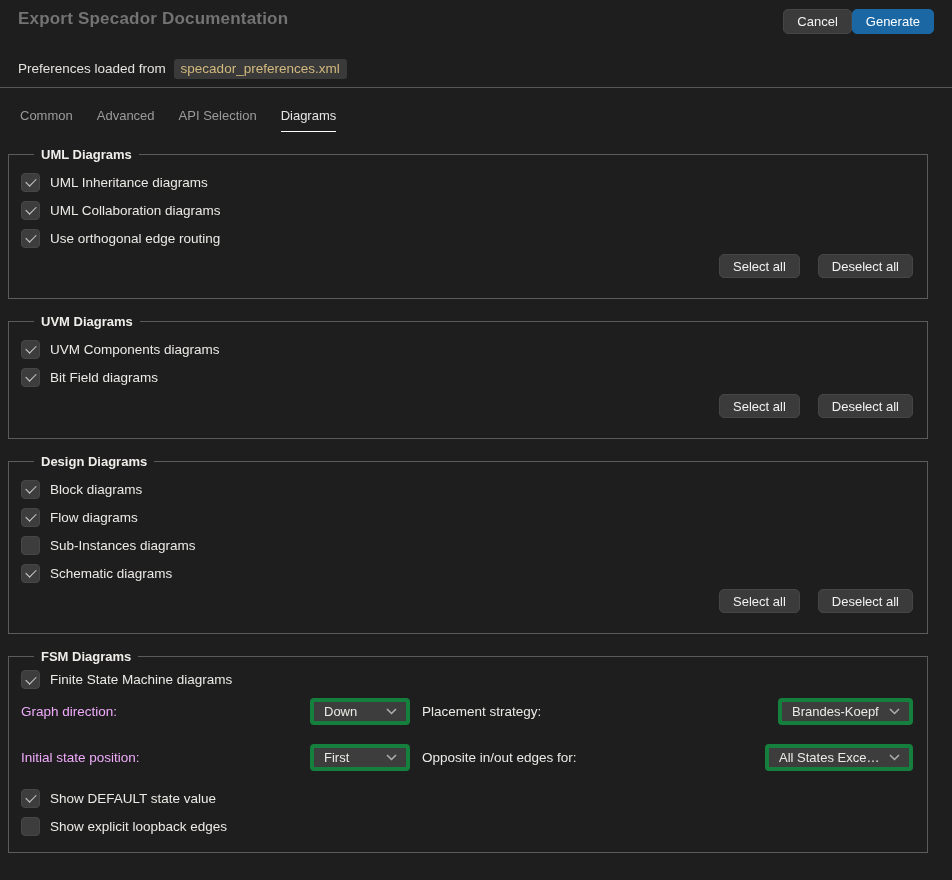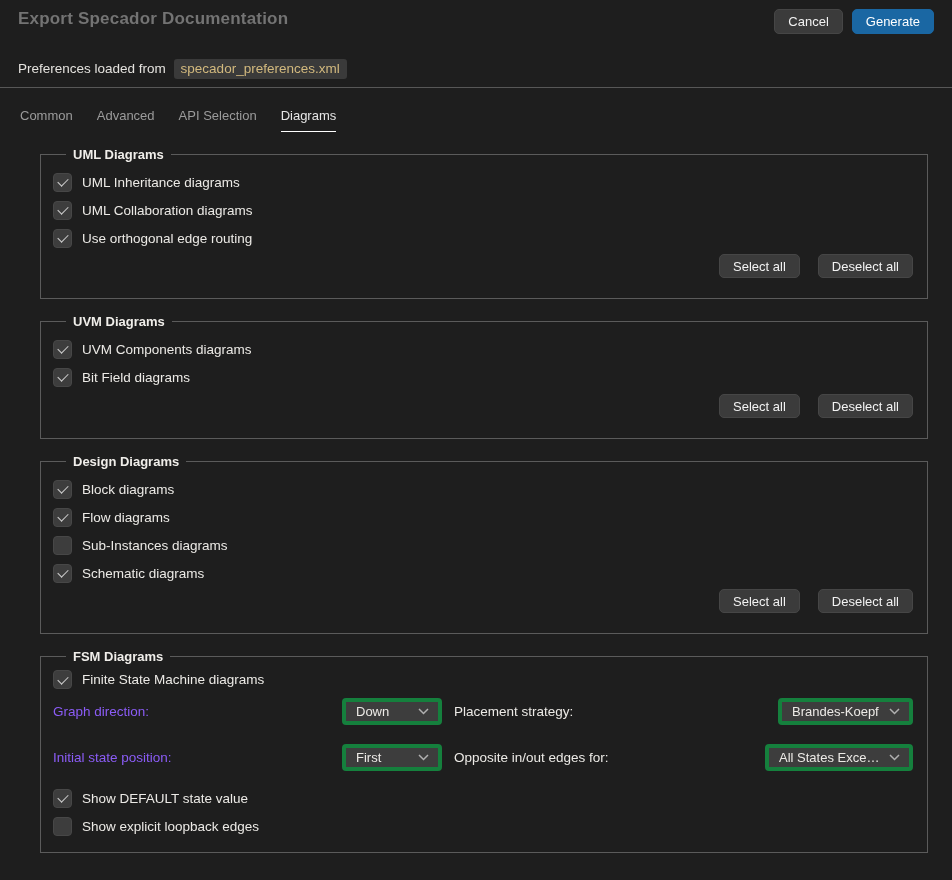--- a/index.html
+++ b/index.html
@@ -19,21 +19,21 @@
     color:var(--text);
     font-family:"Liberation Sans","DejaVu Sans",sans-serif;
     font-size:13.5px;
   }
   
   .header{
     display:flex;align-items:flex-start;justify-content:space-between;
     padding:9px 18px 0 18px;
   }
   .title{font-size:17px;font-weight:bold;color:#737373;letter-spacing:.2px;}
-  .header-actions{display:flex;gap:9px;padding-top:0;}
+  .header-actions{display:flex;padding-top:0;}
   .btn{
     background:var(--btn-bg);
     color:#f2f2f2;
     border:1px solid #464646;
     border-radius:5px;
     font-family:inherit;
     font-size:13px;
     height:25px;
     padding:0 13px;
     cursor:pointer;
@@ -60,21 +60,21 @@
     color:var(--text-dim);
     font-size:13px;
     padding-bottom:8px;
     border-bottom:1.5px solid transparent;
     cursor:pointer;
   }
   .tab.active{color:#e5e5e5;border-bottom-color:#ffffff;}
   
   fieldset.section{
     border:1px solid var(--panel-border);
-    margin:15px 24px 0 40px;
+    margin:15px 24px 0 8px;
     padding:6px 14px 20px 12px;
     display:flex;
     flex-direction:column;
   }
   fieldset.section legend{
     font-weight:bold;
     font-size:13px;
     color:#f0eeea;
     margin-left:13px;
     padding:0 7px;
@@ -107,21 +107,21 @@
     display:flex;
     justify-content:flex-end;
     gap:18px;
     align-items:flex-end;
   }
   .btn-row .btn{height:24px;}
   
   .fsm-row{display:flex;align-items:center;height:27px;}
   .fsm-row-1{margin-top:9px;}
   .fsm-row-2{margin-top:19px;}
-  .fsm-label1{width:289px;color:#8b5cf6;}
+  .fsm-label1{width:289px;color:#f0abfc;}
   .fsm-label2{margin-left:12px;color:#eceae6;}
   .select{
     background:var(--ctrl-bg);
     border:4px solid #15803d;
     border-radius:4px;
     height:27px;
     display:flex;
     align-items:center;
     justify-content:space-between;
     padding:0 9px 0 10px;

